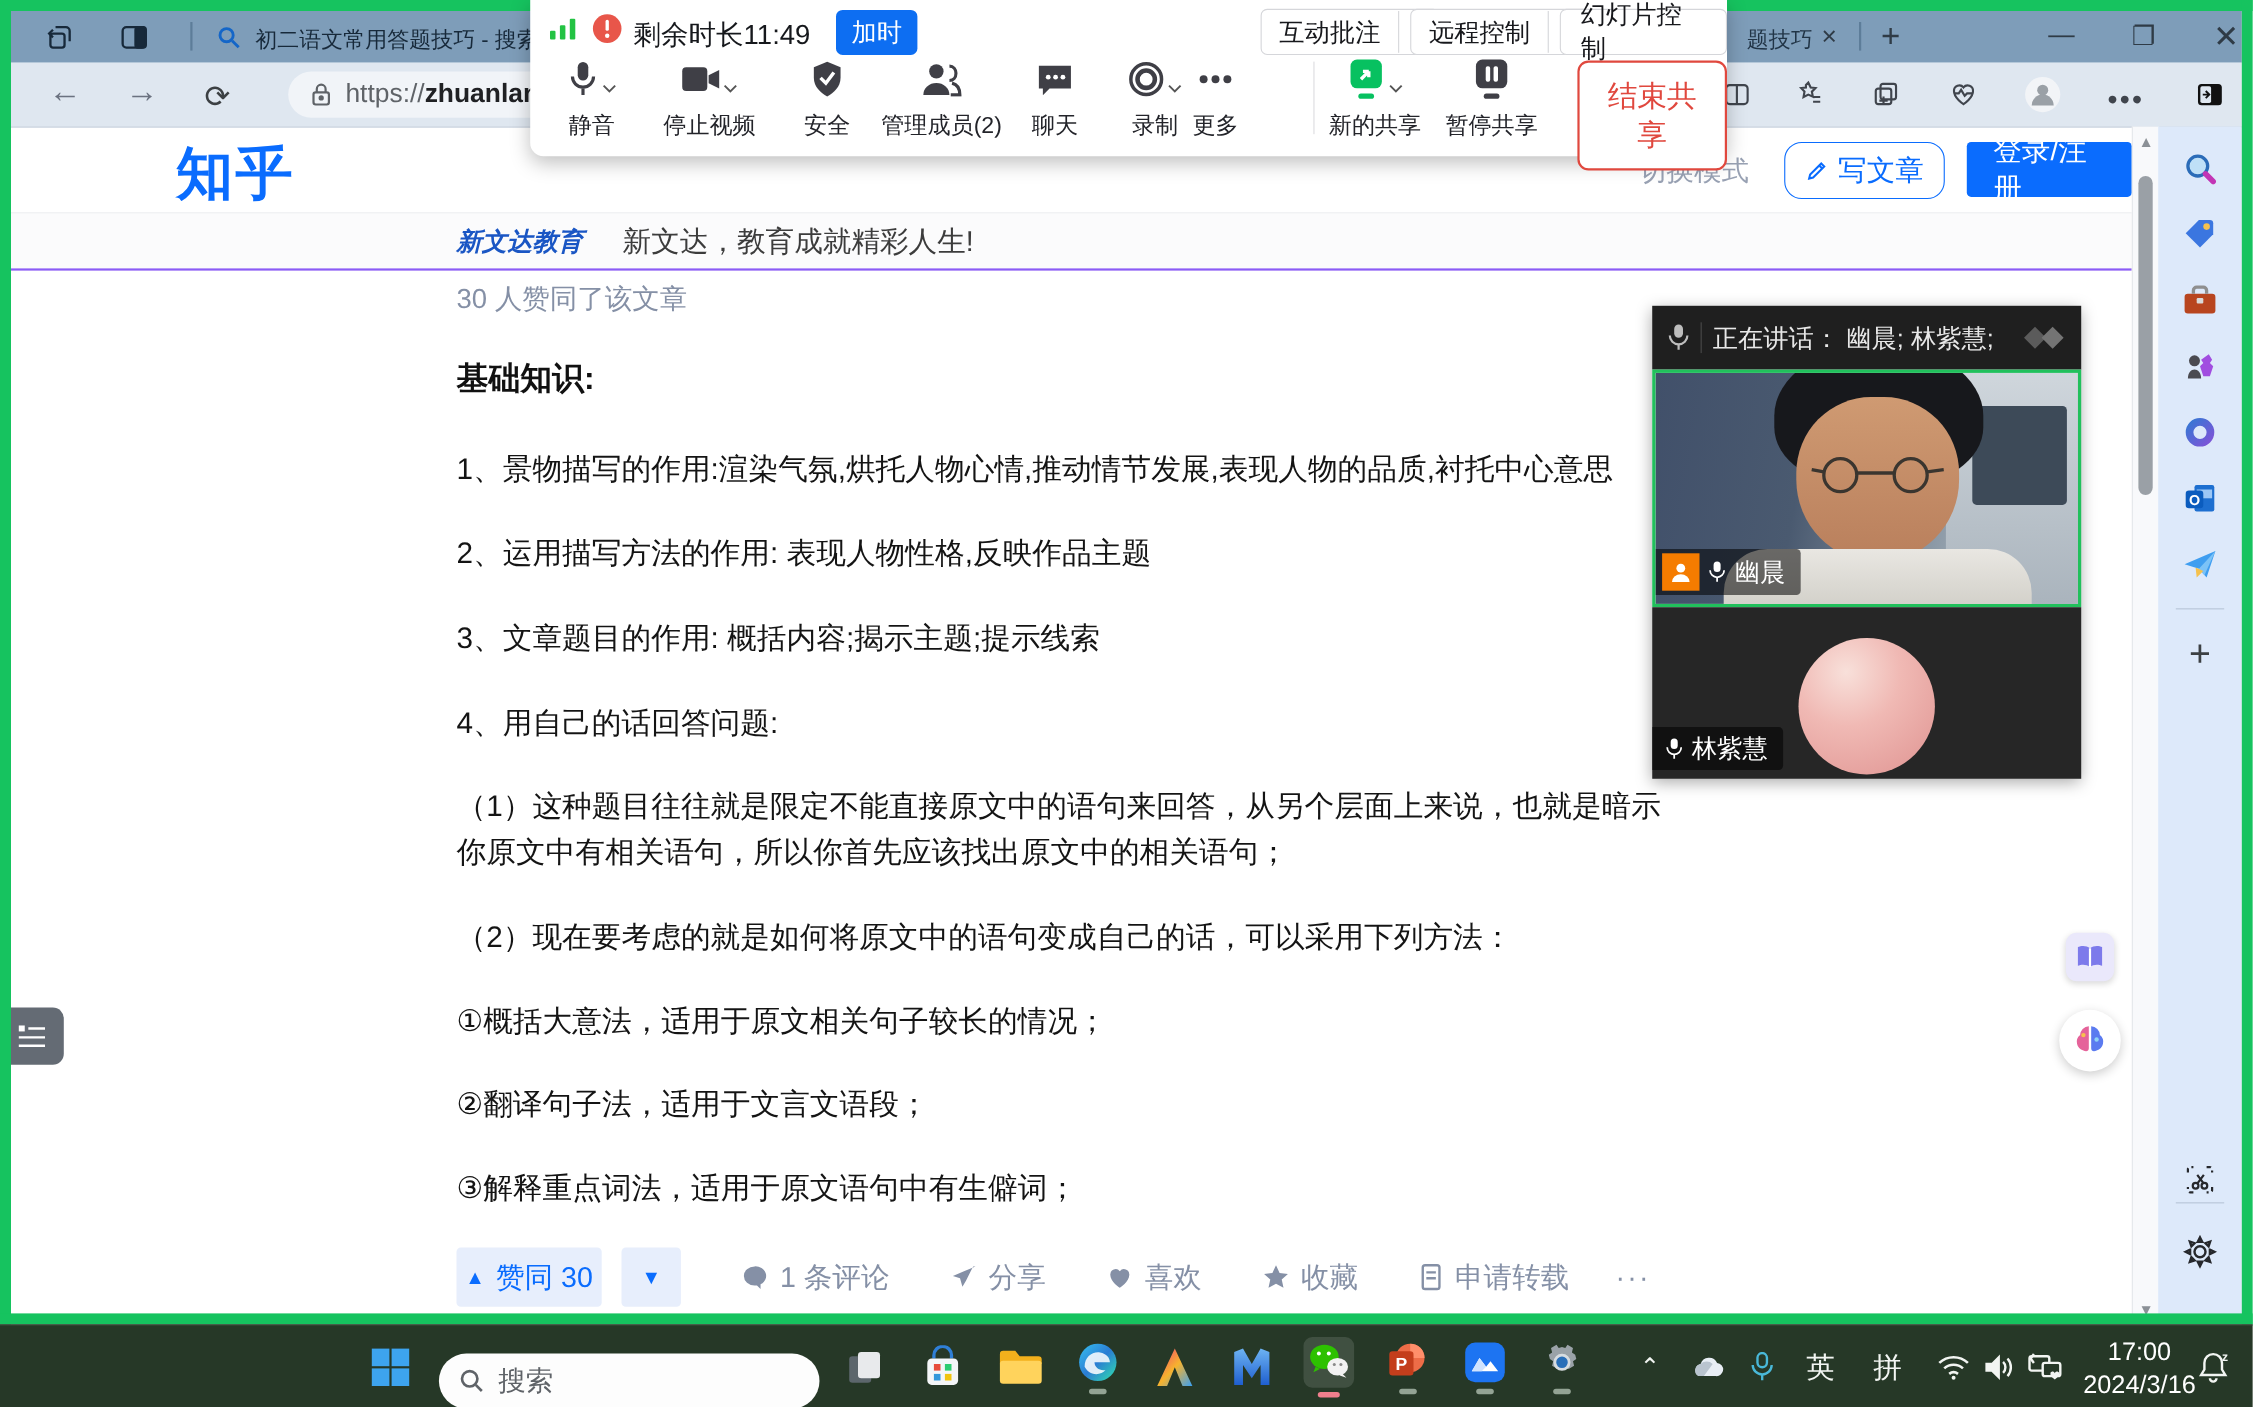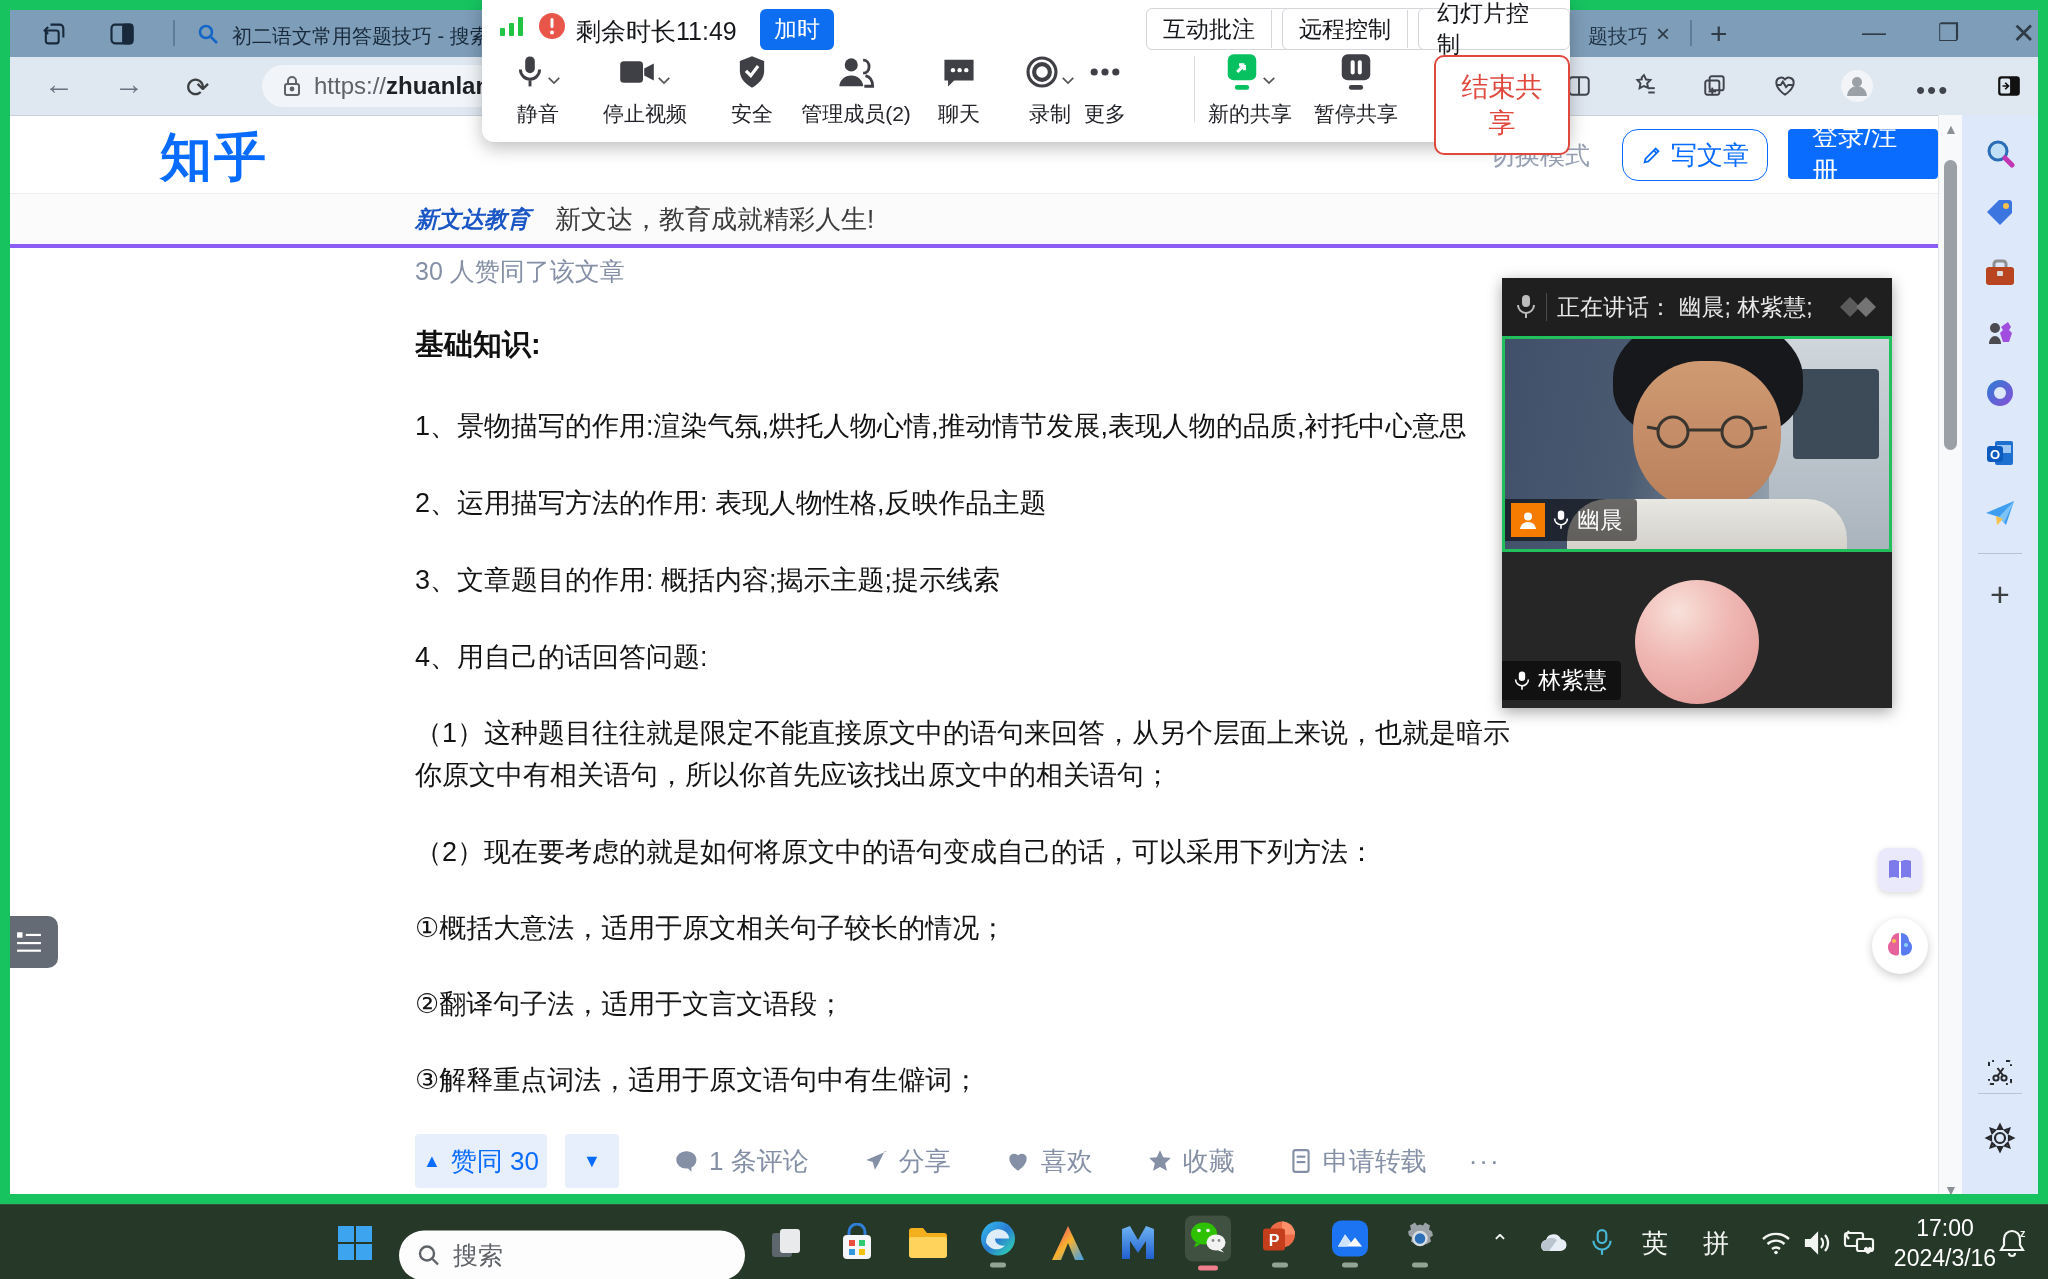--- a/index.html
+++ b/index.html
@@ -19,21 +19,21 @@
   .navic{color:#6b7280;font-size:30px;line-height:1;}
   .urlpill{background:#f1f4f8;border-radius:22px;height:42px;display:flex;align-items:center;padding:0 20px;}
   .wctl{color:#2f3b46;font-size:24px;}
   
   .zh-head{left:10px;top:115px;width:1928px;height:78px;background:#fff;border-bottom:1px solid #ebedf0;z-index:4;}
   .zh-logo{color:#0a6cfe;font-size:52px;font-weight:bold;letter-spacing:2px;}
   .btn-write{border:1px solid #0a6cfe;color:#0a6cfe;background:#fff;border-radius:16px;height:50px;
              display:flex;align-items:center;gap:8px;padding:0 18px;font-size:26px;}
   .btn-login{background:#0a6cfe;color:#fff;border-radius:4px;height:50px;display:flex;align-items:center;
              padding:0 24px;font-size:26px;}
-  .banner{left:10px;top:194px;width:1928px;height:50px;background:#fbfbfc;border-bottom:4px solid #8b5cf6;z-index:3;}
+  .banner{left:10px;top:194px;width:1928px;height:50px;background:#fbfbfc;border-bottom:2px solid #8b5cf6;z-index:3;}
   .brand{color:#1a56c4;font-weight:bold;font-style:italic;font-size:23px;}
   .para{position:absolute;left:415px;width:1100px;font-size:27px;line-height:42px;color:#141414;margin:0;}
   .act-gray{color:#8590a6;font-size:26px;display:flex;align-items:center;gap:10px;}
   .vote{background:#e7eefc;color:#0a6cfe;border-radius:4px;height:54px;display:flex;align-items:center;
         justify-content:center;font-size:26px;gap:10px;}
   
   .mpanel{left:482px;top:0;width:1088px;height:142px;background:#fff;border-radius:0 0 12px 12px;
           box-shadow:0 6px 18px rgba(0,0,0,.25);z-index:50;}
   .timerchip{font-size:25px;color:#16181c;}
   .btn-add{background:#0d6ef2;color:#fff;border-radius:6px;font-size:23px;padding:5px 14px;}
@@ -183,21 +183,21 @@
           <path d="M14 7l3 3"></path>
         </svg>
       </span>
     <span>写文章</span>
   </div>
   <div class="abs btn-login" style="left:1778px;top:14px;">登录/注册</div>
 </div>
 
 <div class="abs banner flex" style="z-index:3;">
   <span class="brand" style="margin-left:405px;">新文达教育</span>
-  <span style="margin-left:25px;font-size:26px;color:#3c3c3c;">新文达，教育成就精彩人生!</span>
+  <span style="margin-left:36px;font-size:26px;color:#3c3c3c;">新文达，教育成就精彩人生!</span>
 </div>
 
 <span class="abs" style="left:415px;top:255px;font-size:25px;color:#8590a6;z-index:3;">30 人赞同了该文章</span>
 <span class="abs" style="left:415px;top:325px;font-size:29px;font-weight:bold;color:#111;z-index:3;">基础知识:</span>
 
 <div class="abs" style="left:0;top:0;z-index:3;">
   <p class="para" style="top:405px;">1、景物描写的作用:渲染气氛,烘托人物心情,推动情节发展,表现人物的品质,衬托中心意思</p>
   <p class="para" style="top:482px;">2、运用描写方法的作用: 表现人物性格,反映作品主题</p>
   <p class="para" style="top:559px;">3、文章题目的作用: 概括内容;揭示主题;提示线索</p>
   <p class="para" style="top:636px;">4、用自己的话回答问题:</p>

